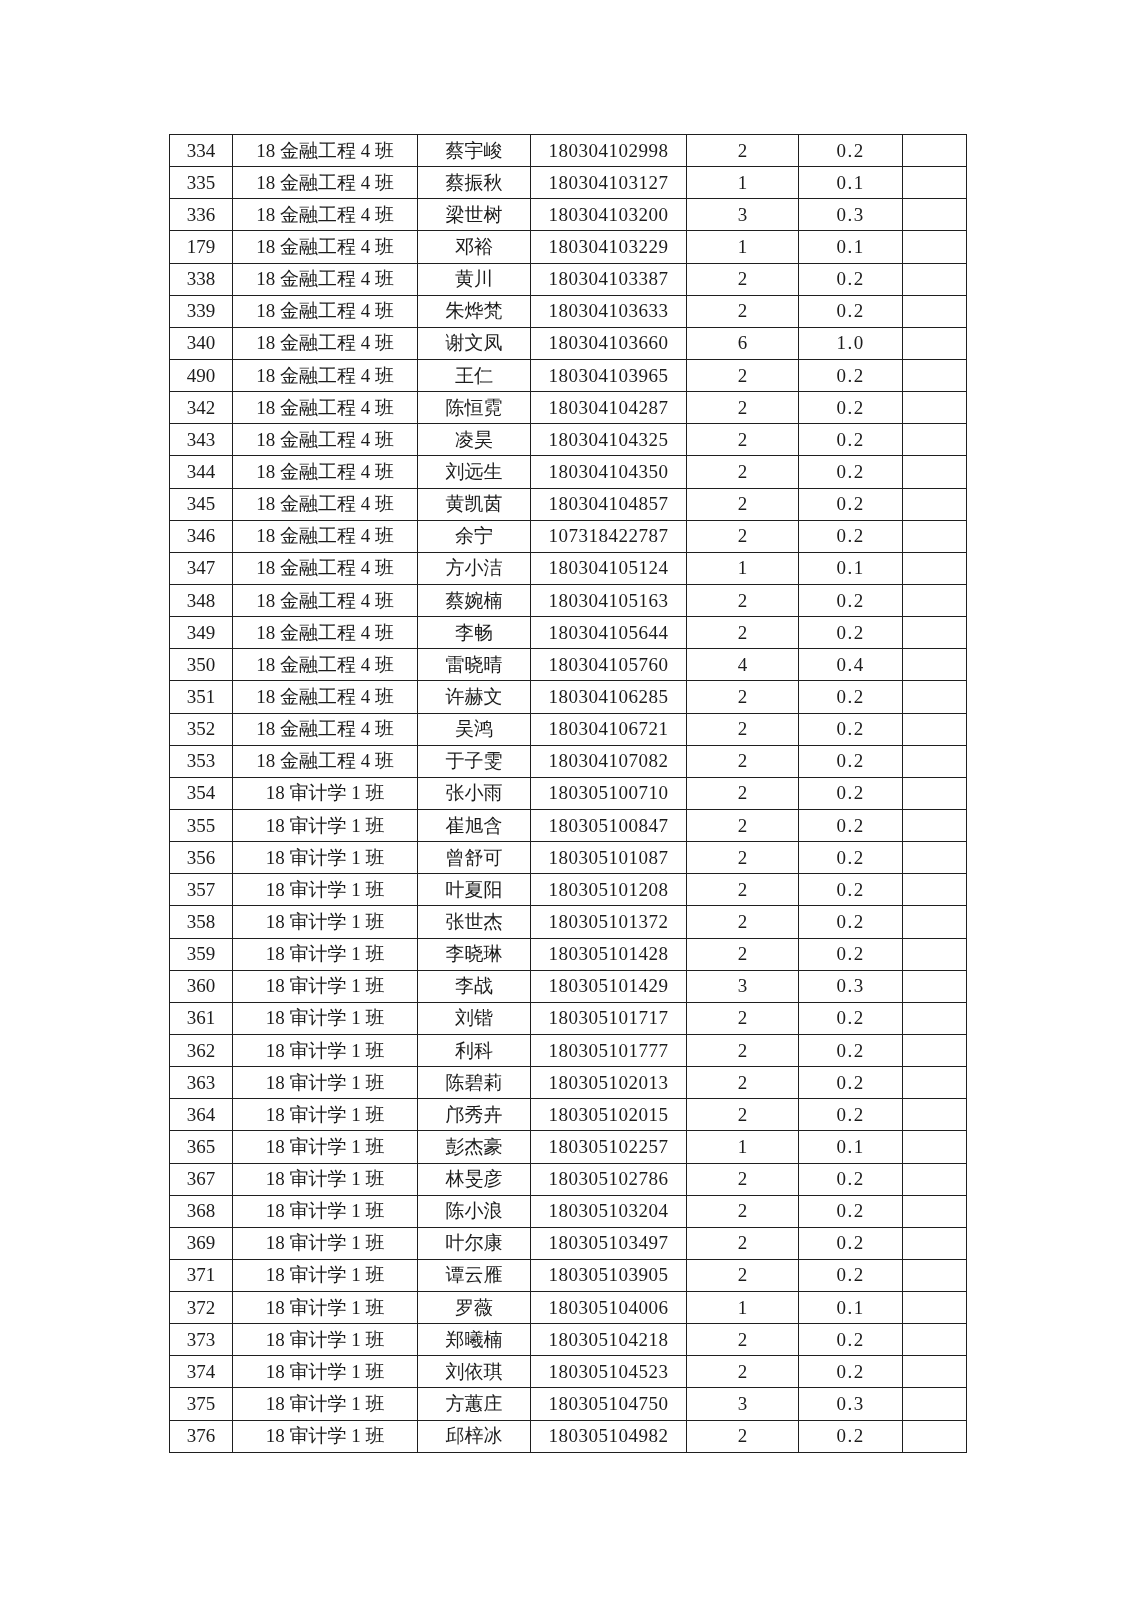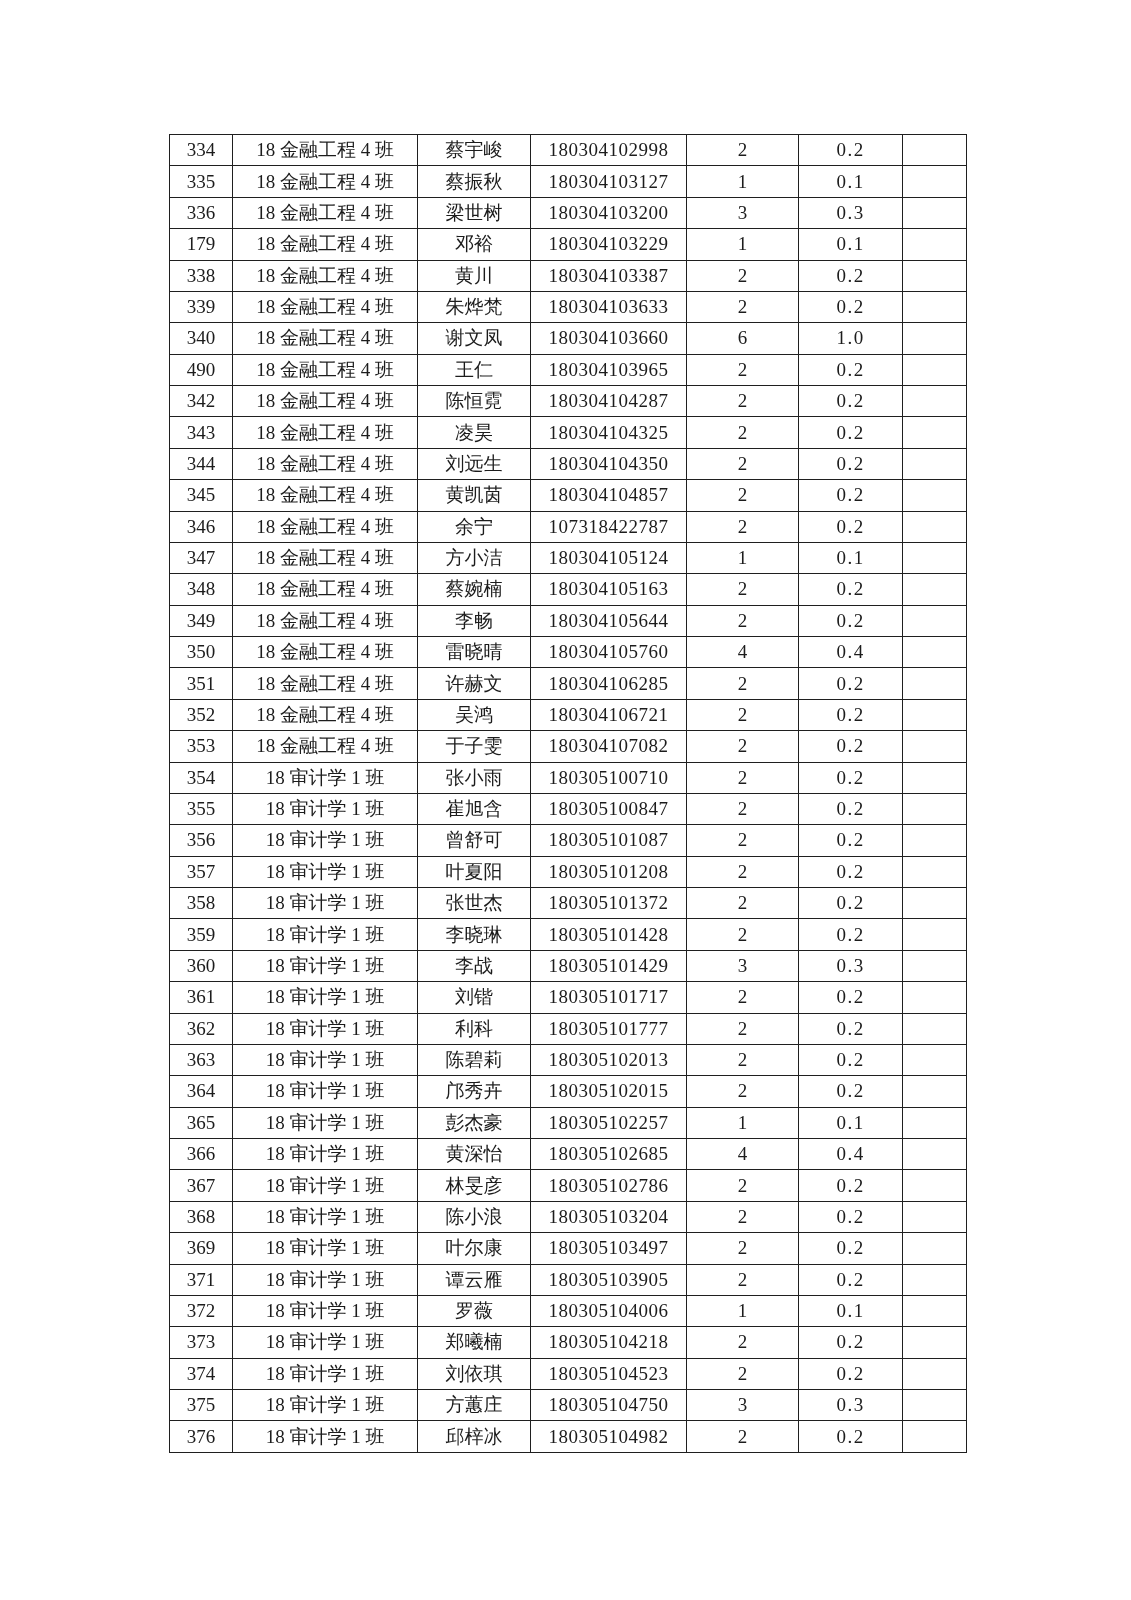--- a/index.html
+++ b/index.html
@@ -342,29 +342,20 @@
         <tr>
           <td class="cell-row-number">365</td>
           <td class="cell-class-name">18 审计学 1 班</td>
           <td class="cell-student-name">彭杰豪</td>
           <td class="cell-student-id">180305102257</td>
           <td class="cell-count">1</td>
           <td class="cell-score">0.1</td>
           <td class="cell-blank"></td>
         </tr>
         <tr>
-          <td class="cell-row-number">366</td>
-          <td class="cell-class-name">18 审计学 1 班</td>
-          <td class="cell-student-name">黄深怡</td>
-          <td class="cell-student-id">180305102685</td>
-          <td class="cell-count">4</td>
-          <td class="cell-score">0.4</td>
-          <td class="cell-blank"></td>
-        </tr>
-        <tr>
           <td class="cell-row-number">367</td>
           <td class="cell-class-name">18 审计学 1 班</td>
           <td class="cell-student-name">林旻彦</td>
           <td class="cell-student-id">180305102786</td>
           <td class="cell-count">2</td>
           <td class="cell-score">0.2</td>
           <td class="cell-blank"></td>
         </tr>
         <tr>
           <td class="cell-row-number">368</td>

